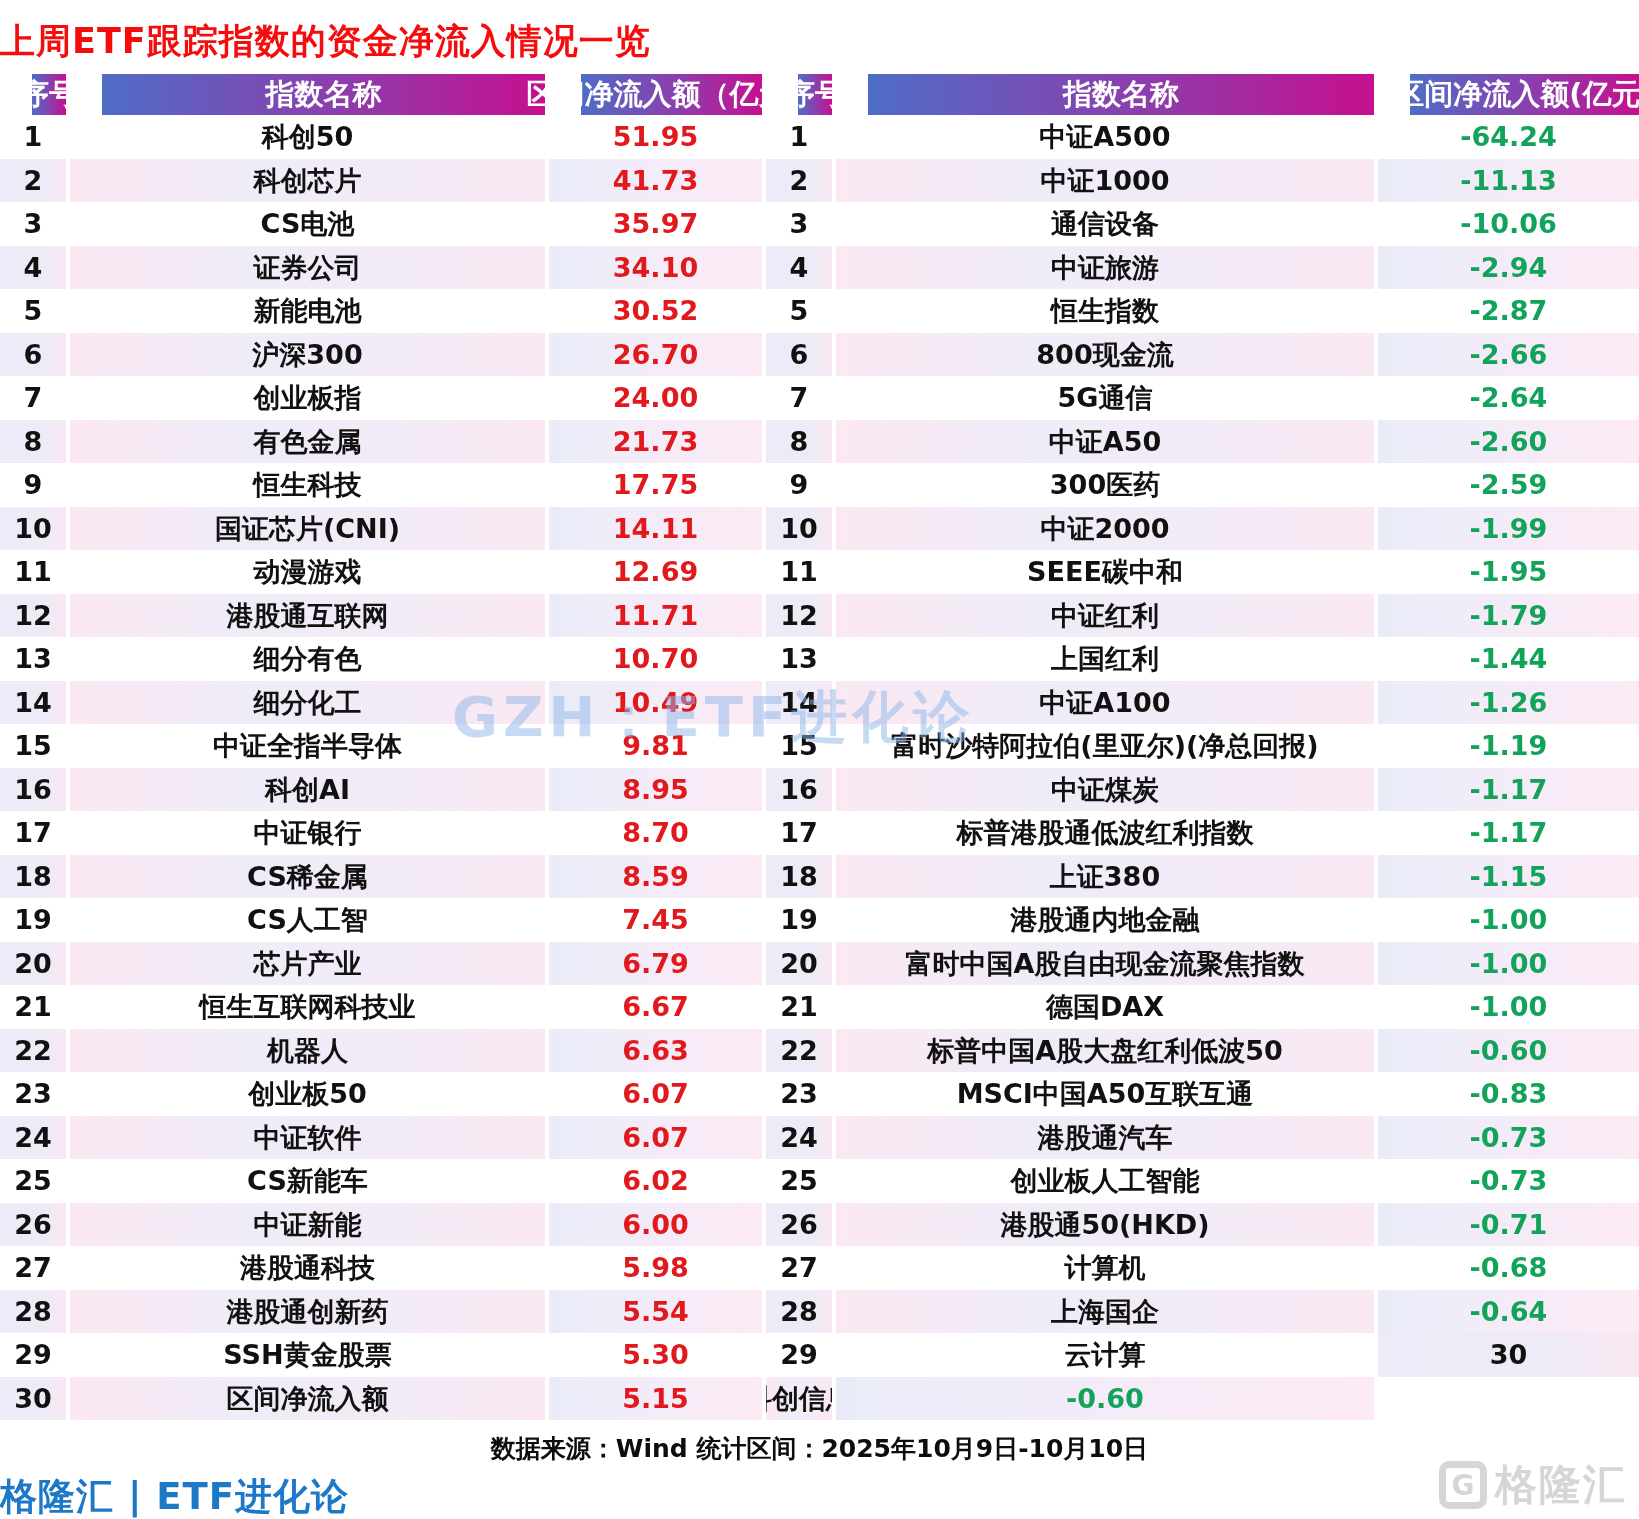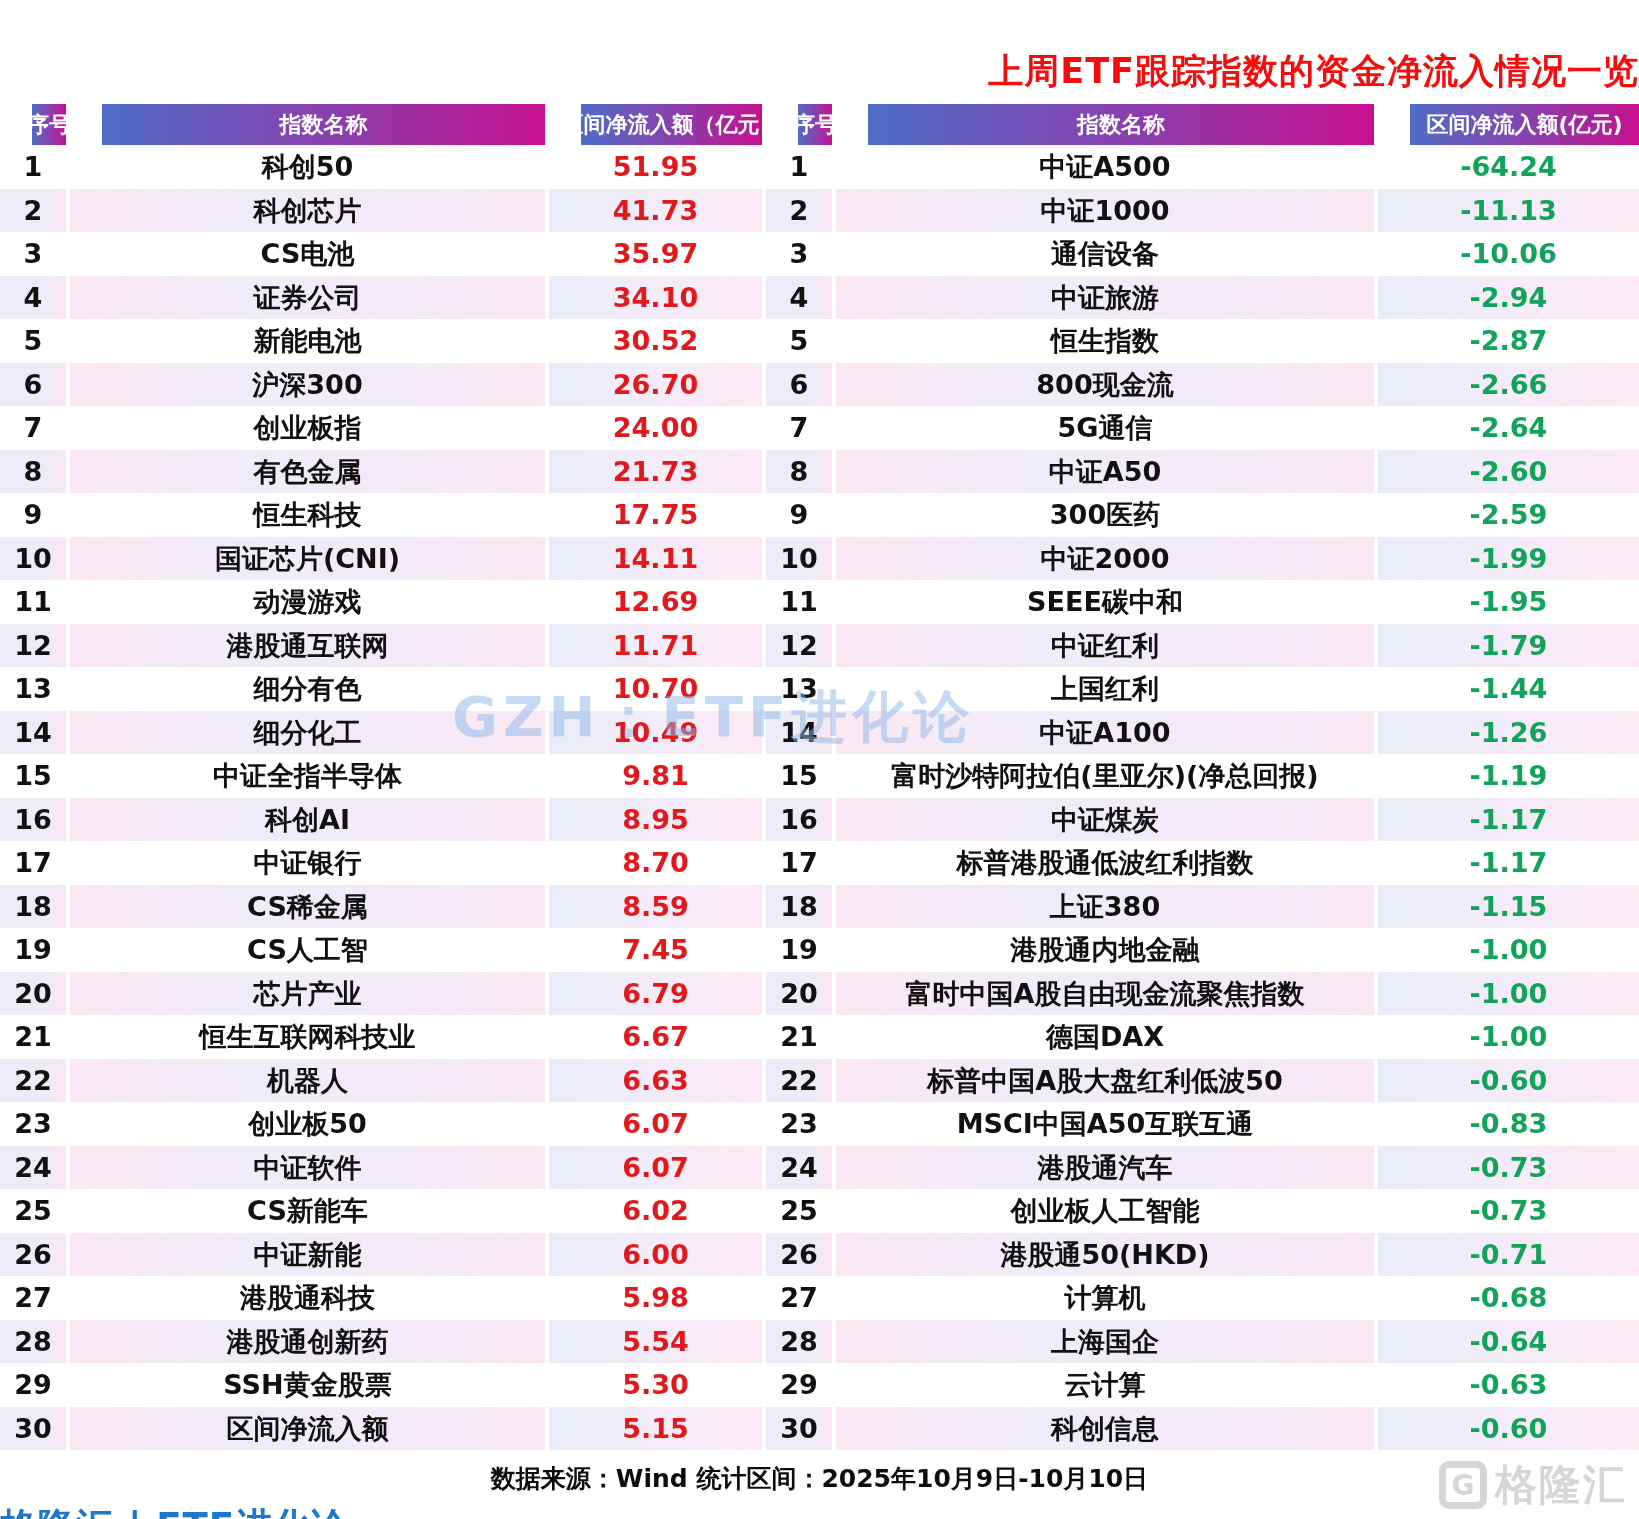--- a/index.html
+++ b/index.html
@@ -4,38 +4,37 @@
 <style>
   * { margin:0; padding:0; box-sizing:border-box; }
   html,body { background:#ffffff; }
   body {
     width:1639px; height:1519px;
     position:relative; overflow:hidden;
     font-family:"DejaVu Sans","Liberation Sans",sans-serif;
     font-weight:700;
   }
   .title {
-    padding:28px 0 9px;
-    text-align:right;
+    padding:18px 0 9px;
+    text-align:left;
     font-size:35px; letter-spacing:1px;
     color:#f50d0d;
-    margin-top:20px;
   }
   .tables { display:flex; gap:4px; }
   .grid { display:grid; column-gap:4px; grid-template-rows:41px repeat(30,43.5px); }
   .grid.left  { grid-template-columns:66px 475px 213px; }
   .grid.right { grid-template-columns:66px 538px 261px; }
   .cell {
     display:flex; align-items:center; justify-content:center;
     font-size:27px; color:#111; line-height:1;
     white-space:nowrap; overflow:hidden;
   }
   .hcell {
     display:flex; align-items:center; justify-content:center;
-    color:#ffffff; font-size:22px;
+    color:#ffffff; font-size:29px;
     background:linear-gradient(90deg,#4f6dc6 0%,#8a3fae 52%,#c60f8e 100%);
     white-space:nowrap;
     margin-left:32px;
   }
   .pos { color:#e2191c; }
   .neg { color:#12a35a; }
   .tint-seq  { background:linear-gradient(90deg,#edebf7 0%,#eeebf7 68%,#f9e7f2 100%); }
   .tint-name { background:linear-gradient(90deg,#fbe8f3 0%,#efecf8 38%,#f3ebf7 70%,#fae8f3 100%); }
   .tint-val  { background:linear-gradient(90deg,#e9ecf8 0%,#f2ecf8 42%,#fdeaf5 100%);text-align:right; }
   .watermark {
@@ -249,21 +248,20 @@
       <div class="cell tint-name">港股通50(HKD)</div>
       <div class="cell tint-val neg">-0.71</div>
       <div class="cell">27</div>
       <div class="cell">计算机</div>
       <div class="cell  neg">-0.68</div>
       <div class="cell tint-seq">28</div>
       <div class="cell tint-name">上海国企</div>
       <div class="cell tint-val neg">-0.64</div>
       <div class="cell">29</div>
       <div class="cell">云计算</div>
-      <div class="cell  neg">-0.63</div>
       <div class="cell tint-seq">30</div>
       <div class="cell tint-name">科创信息</div>
       <div class="cell tint-val neg">-0.60</div>
     </div>
 </div>
 
 <div class="watermark">GZH：ETF进化论</div>
 
 <div class="source">数据来源：Wind 统计区间：2025年10月9日-10月10日</div>
 <div class="brand">格隆汇 | ETF进化论</div>

